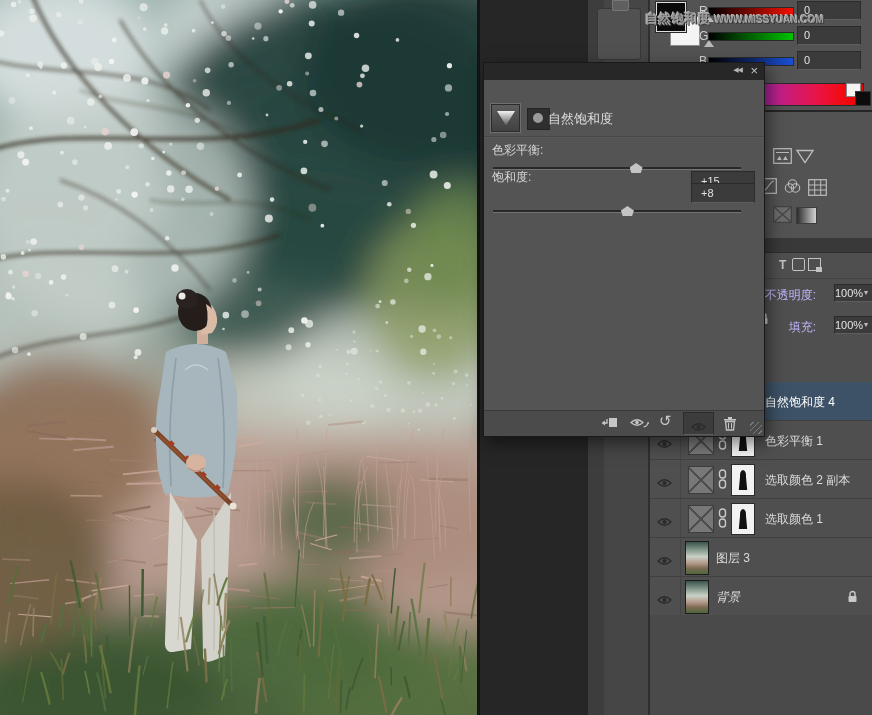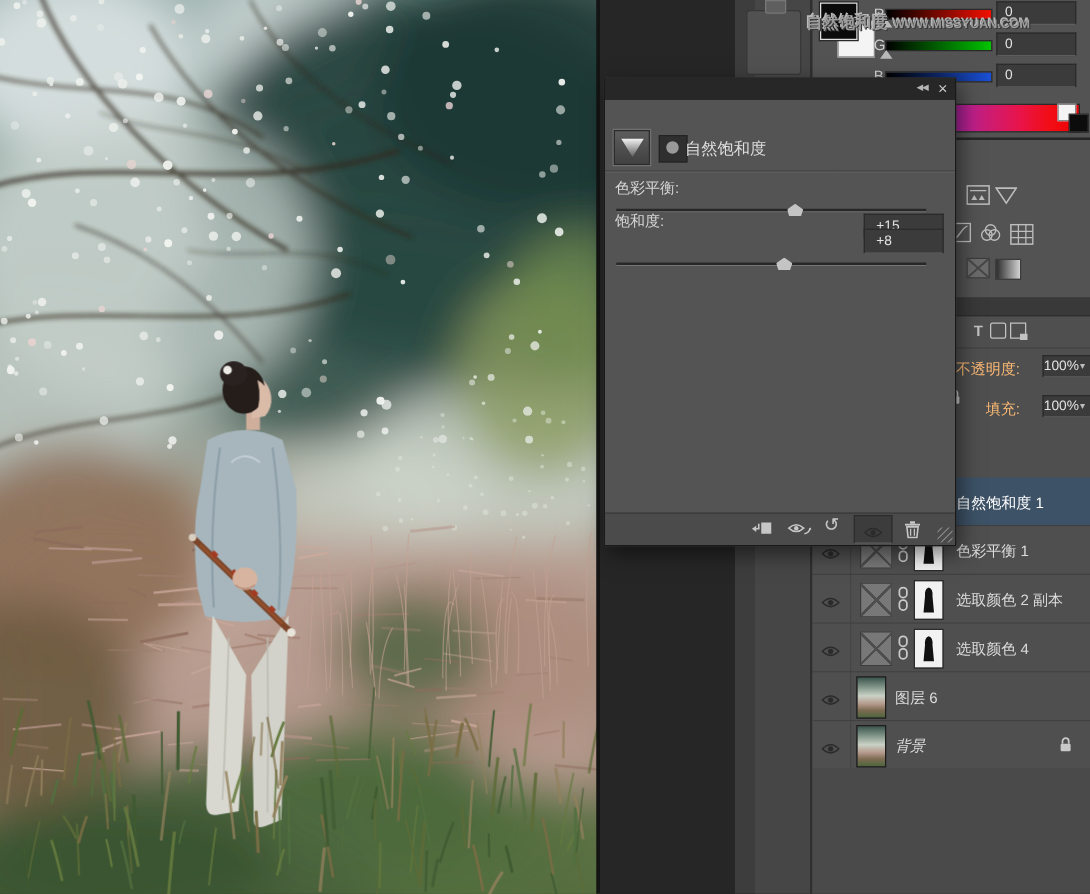--- a/index.html
+++ b/index.html
@@ -36,21 +36,21 @@
   
   #layers-panel{left:648px;top:238px;width:224px;height:477px;background:#4f4f4f;border-left:2px solid #2f2f2f;}
   #layers-header-band{position:absolute;left:0;top:0;width:224px;height:14px;background:#393939;border-bottom:1px solid #2e2e2e;}
   #filter-row{position:absolute;left:0;top:15px;width:224px;height:25px;border-bottom:1px solid #434343;}
   #filter-row .ico{position:absolute;top:5px;}
   .half-circle{width:13px;height:13px;border-radius:50%;border:1px solid #c2c2c2;background:linear-gradient(90deg,#c2c2c2 50%,transparent 50%);}
   .type-f{font-size:12px;font-weight:bold;color:#c2c2c2;line-height:13px;}
   .shape-f{width:11px;height:11px;border:1.5px solid #c2c2c2;border-radius:2px;}
   .smart-f{width:11px;height:11px;border:1.5px solid #c2c2c2;position:relative;}
   .smart-f:after{content:"";position:absolute;right:-2px;bottom:-2px;width:6px;height:5px;background:#c2c2c2;}
-  .ofrow-label{position:absolute;font-size:12px;color:#fdba74;text-align:right;width:86px;left:80px;}
+  .ofrow-label{position:absolute;font-size:12px;color:#c4b5fd;text-align:right;width:86px;left:80px;}
   .pct-box{position:absolute;left:184px;width:40px;height:16px;font-size:11px;line-height:16px;text-align:left;}
   .pct-arrow{position:absolute;left:214px;font-size:8px;color:#bdbdbd;}
   .lock-sliver{position:absolute;left:108px;top:73px;}
   .layer-row{position:absolute;left:0;width:224px;height:38px;border-bottom:1px solid #404040;background:#4f4f4f;}
   .layer-row.selected{background:#3d5266;}
   .eye-cell{position:absolute;left:0;top:0;width:30px;height:38px;border-right:1px solid #454545;}
   .eye{position:absolute;left:7px;top:14px;width:15px;height:10px;}
   .adj-thumb{position:absolute;left:38px;top:6px;width:24px;height:26px;background:#787878;border:1px solid #3d3d3d;
      background-image:linear-gradient(45deg,transparent 47%,#4e4e4e 47%,#4e4e4e 53%,transparent 53%),
                       linear-gradient(-45deg,transparent 47%,#4e4e4e 47%,#4e4e4e 53%,transparent 53%);}
@@ -724,21 +724,21 @@
         </div>
       <div class="adj-thumb"></div>
       <span class="chain"><svg width="9" height="20" viewBox="0 0 9 20">
             <rect x="1.5" y="1" width="6" height="8" rx="2.8" fill="none" stroke="#c9c9c9" stroke-width="1.4"></rect>
             <rect x="1.5" y="11" width="6" height="8" rx="2.8" fill="none" stroke="#c9c9c9" stroke-width="1.4"></rect>
           </svg></span>
       <span class="mask-thumb"><svg width="22" height="30" viewBox="0 0 22 30">
             <rect width="22" height="30" fill="#f2f2f2"></rect>
             <path d="M11,5 q3.5,1 3,7 l1.2,13 h-8.4 l1.2,-13 q-0.5,-6 3,-7 z" fill="#111"></path>
           </svg></span>
-      <span class="layer-name adj" style="color:#fff;">自然饱和度 1</span>
+      <span class="layer-name adj" style="color:#fff;">自然饱和度 4</span>
     </div>
     <div class="layer-row" style="top:183px;">
       <div class="eye-cell">
           <span class="eye"><svg width="15" height="10" viewBox="0 0 15 10">
               <path d="M1,5 Q7.5,-1.5 14,5 Q7.5,11.5 1,5 Z" fill="none" stroke="#2b2b2b" stroke-width="1.3"></path>
               <circle cx="7.5" cy="5" r="2.1" fill="#2b2b2b"></circle>
             </svg></span>
         </div>
       <div class="adj-thumb"></div>
       <span class="chain"><svg width="9" height="20" viewBox="0 0 9 20">
@@ -778,31 +778,31 @@
         </div>
       <div class="adj-thumb"></div>
       <span class="chain"><svg width="9" height="20" viewBox="0 0 9 20">
             <rect x="1.5" y="1" width="6" height="8" rx="2.8" fill="none" stroke="#c9c9c9" stroke-width="1.4"></rect>
             <rect x="1.5" y="11" width="6" height="8" rx="2.8" fill="none" stroke="#c9c9c9" stroke-width="1.4"></rect>
           </svg></span>
       <span class="mask-thumb"><svg width="22" height="30" viewBox="0 0 22 30">
             <rect width="22" height="30" fill="#f2f2f2"></rect>
             <path d="M11,5 q3.5,1 3,7 l1.2,13 h-8.4 l1.2,-13 q-0.5,-6 3,-7 z" fill="#111"></path>
           </svg></span>
-      <span class="layer-name adj">选取颜色 4</span>
+      <span class="layer-name adj">选取颜色 1</span>
     </div>
     <div class="layer-row" style="top:300px;">
       <div class="eye-cell">
           <span class="eye"><svg width="15" height="10" viewBox="0 0 15 10">
               <path d="M1,5 Q7.5,-1.5 14,5 Q7.5,11.5 1,5 Z" fill="none" stroke="#2b2b2b" stroke-width="1.3"></path>
               <circle cx="7.5" cy="5" r="2.1" fill="#2b2b2b"></circle>
             </svg></span>
         </div>
       <div class="photo-thumb"></div>
-      <span class="layer-name img">图层 6</span>
+      <span class="layer-name img">图层 3</span>
     </div>
     <div class="layer-row" style="top:339px;">
       <div class="eye-cell">
           <span class="eye"><svg width="15" height="10" viewBox="0 0 15 10">
               <path d="M1,5 Q7.5,-1.5 14,5 Q7.5,11.5 1,5 Z" fill="none" stroke="#2b2b2b" stroke-width="1.3"></path>
               <circle cx="7.5" cy="5" r="2.1" fill="#2b2b2b"></circle>
             </svg></span>
         </div>
       <div class="photo-thumb"></div>
       <span class="layer-name img italic">背景</span>

